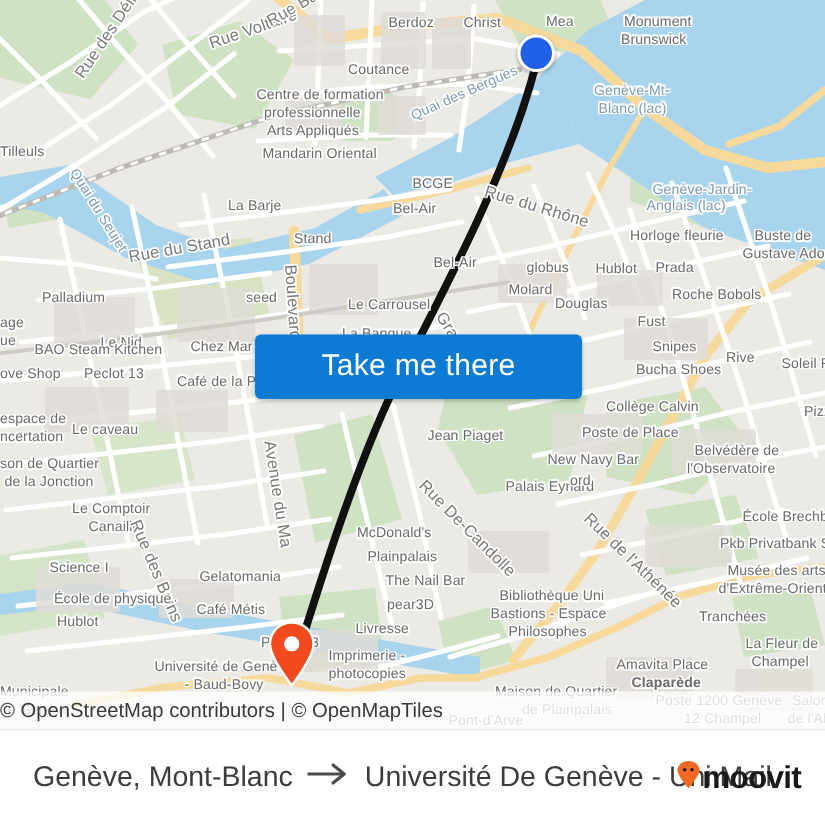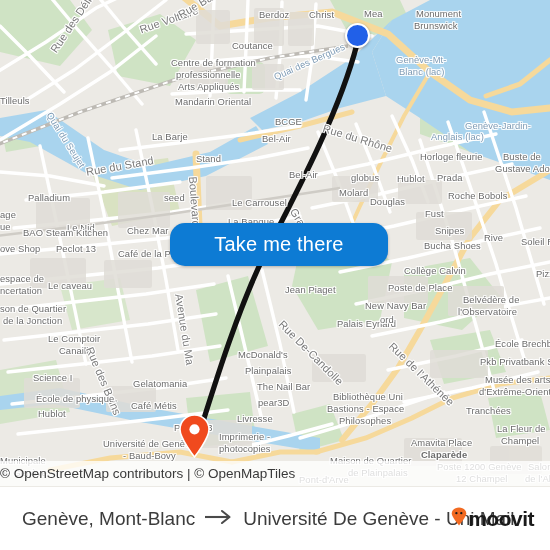--- a/index.html
+++ b/index.html
@@ -52,21 +52,21 @@
     box-shadow: 0 1px 3px rgba(0,0,0,.35);
   }
   #dest-marker { position: absolute; }
 
   
   #take-me-there {
     position: absolute;
     left: 170px; top: 223px;
     width: 218px; height: 43px;
     background: #0d7bd4;
-    border: none; border-radius: 15px;
+    border: none; border-radius: 4px;
     color: #ffffff;
     font-size: 20px;
     font-family: "Liberation Sans", sans-serif;
     letter-spacing: .2px;
     cursor: pointer;
     box-shadow: 0 1px 3px rgba(0,0,0,.25);
   }
 
   
   #attribution {
@@ -280,21 +280,21 @@
         <div class="maplabel water" style="left: 272px; top: 72px; transform: rotate(-24deg); transform-origin: left top;">Quai des Bergues</div>
         <div class="maplabel water" style="left: 396px; top: 54px; transform-origin: left top;">Genève-Mt-</div>
         <div class="maplabel water" style="left: 399px; top: 66px; transform-origin: left top;">Blanc (lac)</div>
         <div class="maplabel poi" style="left: 0px; top: 95px; transform-origin: left top;">Tilleuls</div>
         <div class="maplabel poi" style="left: 175px; top: 96px; transform-origin: left top;">Mandarin Oriental</div>
         <div class="maplabel water" style="left: 54px; top: 110px; transform: rotate(58deg); transform-origin: left top;">Quai du Seujet</div>
         <div class="maplabel poi" style="left: 275px; top: 116px; transform-origin: left top;">BCGE</div>
         <div class="maplabel poi" style="left: 152px; top: 131px; transform-origin: left top;">La Barje</div>
         <div class="maplabel poi" style="left: 262px; top: 133px; transform-origin: left top;">Bel-Air</div>
         <div class="maplabel street" style="left: 325px; top: 122px; transform: rotate(17deg); transform-origin: left top;">Rue du Rhône</div>
-        <div class="maplabel water" style="left: 448px; top: 120px; transform-origin: left top; padding-left: 17px;">Genève-Jardin-</div>
+        <div class="maplabel water" style="left: 418px; top: 120px; transform-origin: left top; padding-left: 17px;">Genève-Jardin-</div>
         <div class="maplabel water" style="left: 431px; top: 131px; transform-origin: left top;">Anglais (lac)</div>
         <div class="maplabel poi" style="left: 420px; top: 151px; transform-origin: left top;">Horloge fleurie</div>
         <div class="maplabel poi" style="left: 503px; top: 151px; transform-origin: left top; text-align: center;">Buste de</div>
         <div class="maplabel poi" style="left: 495px; top: 163px; transform-origin: left top;">Gustave Ador</div>
         <div class="maplabel street" style="left: 85px; top: 166px; transform: rotate(-10deg); transform-origin: left top;">Rue du Stand</div>
         <div class="maplabel poi" style="left: 196px; top: 153px; transform-origin: left top;">Stand</div>
         <div class="maplabel poi" style="left: 289px; top: 169px; transform-origin: left top;">Bel-Air</div>
         <div class="maplabel poi" style="left: 397px; top: 173px; transform-origin: left top;">Hublot</div>
         <div class="maplabel poi" style="left: 437px; top: 172px; transform-origin: left top;">Prada</div>
         <div class="maplabel poi" style="left: 448px; top: 190px; transform-origin: left top;">Roche Bobols</div>

